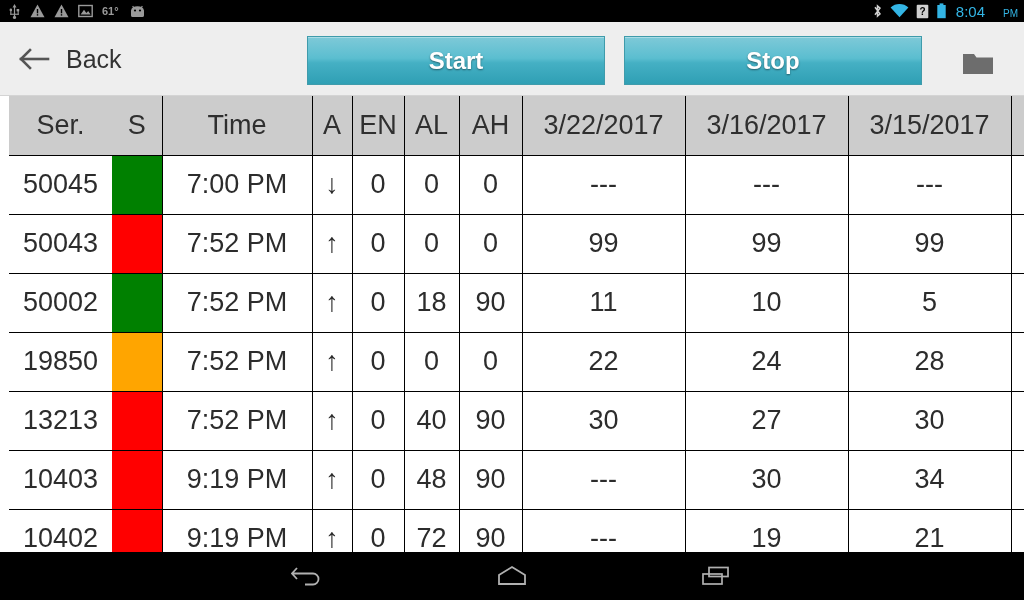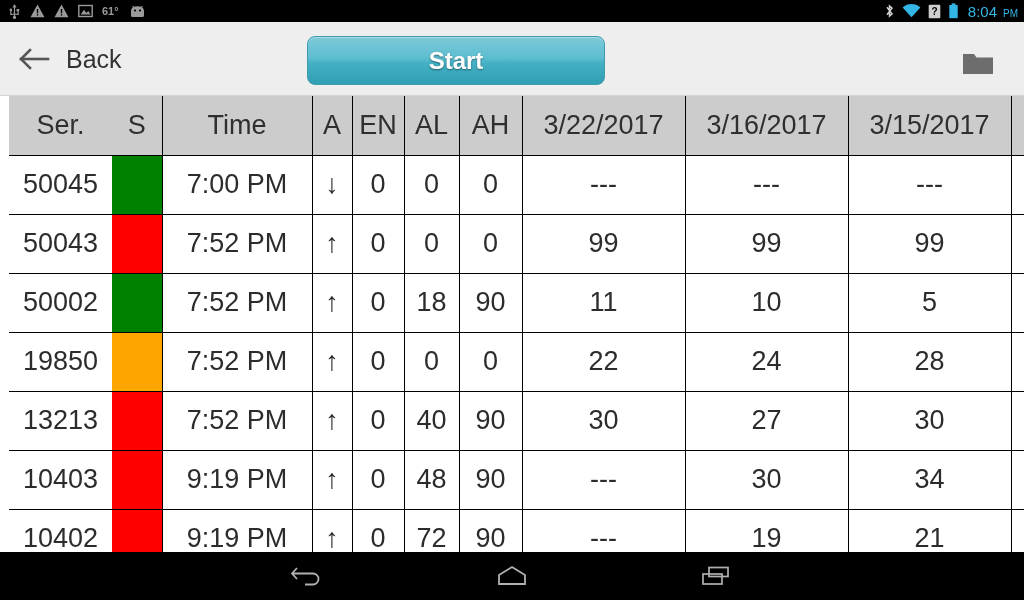--- a/index.html
+++ b/index.html
@@ -29,42 +29,42 @@
   .sb-right { display: flex; align-items: center; gap: 7px; }
   .sb-icon { display: block; }
   .sb-temp {
     color: #9a9a9a; font-size: 11px; font-weight: bold;
     letter-spacing: 0px; line-height: 1;
   }
   .sb-clock {
     color: #33b5e5; font-size: 15px; line-height: 1;
     margin-left: 2px; letter-spacing: 0px;
   }
-  .sb-clock .ampm { font-size: 10px; margin-left: 6px; }
+  .sb-clock .ampm { font-size: 10px; margin-left: 18px; }
 
   
   .toolbar {
     position: absolute; left: 0; top: 22px;
     width: 1024px; height: 74px;
     background: #eeeeee;
     border-bottom: 1px solid #d4d4d4;
     box-sizing: border-box;
   }
   .back-btn {
     position: absolute; left: 10px; top: 0; height: 74px;
     display: flex; align-items: center; gap: 16px;
     padding: 0 8px;
     cursor: pointer;
   }
   .back-label {
     font-size: 25px; color: #333333; line-height: 1;
   }
   .act-btn {
     position: absolute; top: 14px; height: 47px;
-    border-radius: 8px;
+    border-radius: 0;
     border: 1px solid #3f9bab;
     background: linear-gradient(to bottom, #7ec9d8 0%, #5bbed0 45%, #45b0c4 55%, #2f9fb4 100%);
     display: flex; align-items: center; justify-content: center;
     cursor: pointer;
     box-shadow: 0 1px 0 rgba(255,255,255,0.35) inset;
   }
   .act-btn span {
     font-size: 24px; font-weight: bold; color: #ffffff;
     text-shadow: 0 1px 2px rgba(0,0,0,0.45);
     line-height: 1;
@@ -219,20 +219,23 @@
       <svg width="32" height="26" viewBox="0 0 32 26">
         <g stroke="#555555" stroke-width="2.6" fill="none" stroke-linecap="square">
           <line x1="3" y1="13" x2="30" y2="13"></line>
           <polyline points="12,4 3,13 12,22"></polyline>
         </g>
       </svg>
       <span class="back-label">Back</span>
     </div>
     <div class="act-btn" id="start-btn">
       <span>Start</span>
+    </div>
+    <div class="act-btn" id="stop-btn">
+      <span>Stop</span>
     </div>
     <div class="folder-btn">
       <svg width="32" height="25" viewBox="0 0 32 25">
         <path d="M1 3 L12 3 L14.5 6.5 L31 6.5 L31 23 L1 23 Z" fill="#6d6d6d"></path>
       </svg>
     </div>
   </div>
 
   <div class="table-wrap">
     <table class="grid">

